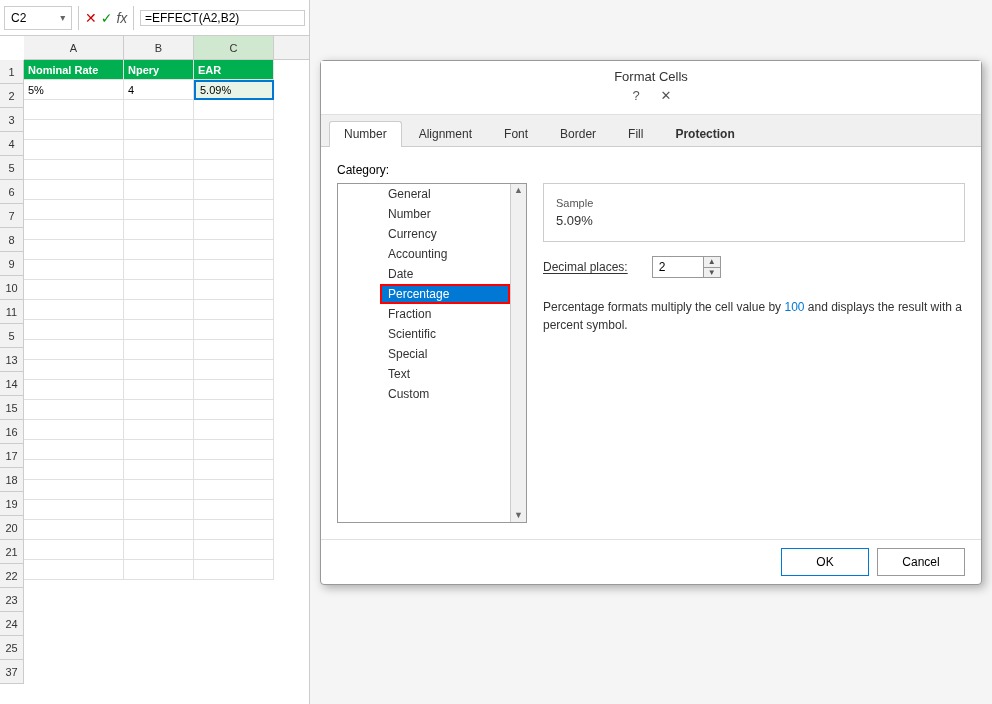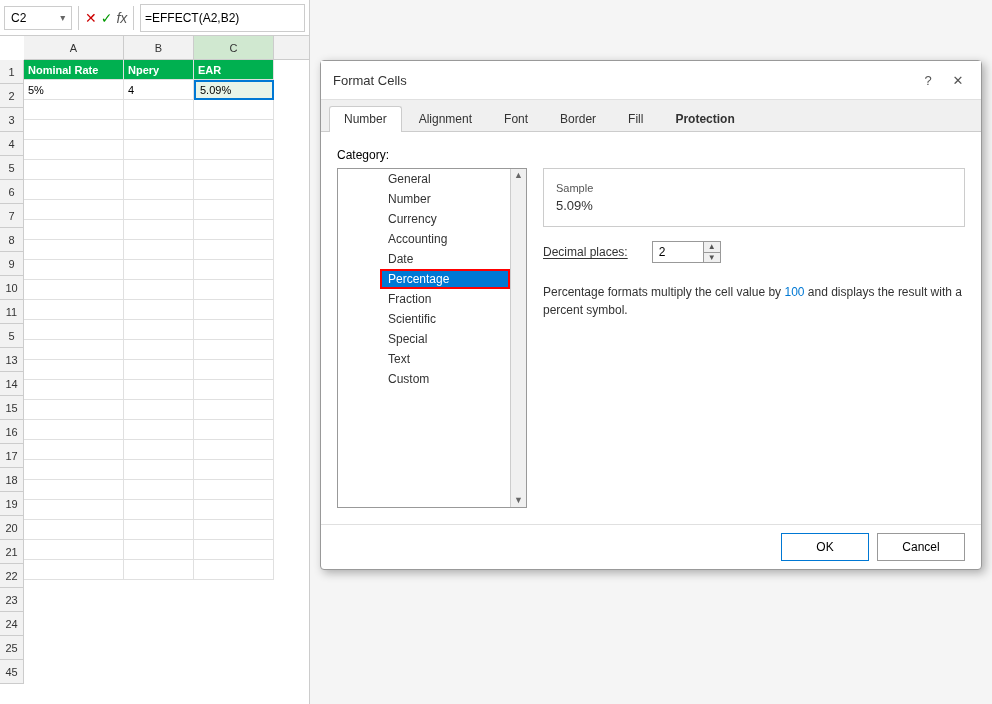--- a/index.html
+++ b/index.html
@@ -37,21 +37,21 @@
       display: flex; align-items: center; justify-content: space-between;
     }
     .cell-ref-text { font-size: 12px; }
     .formula-bar-sep { width: 1px; background: #ccc; height: 24px; margin: 0 2px; }
     .formula-bar-icons { display: flex; gap: 4px; align-items: center; color: #555; font-size: 14px; }
     .formula-bar-input {
       flex: 1;
       border: 1px solid #ccc;
       padding: 2px 4px;
       font-size: 12px;
-      height: 28px;
+      height: 16px;
     }
 
     
     .grid-container {
       position: absolute;
       top: 36px;
       left: 0; right: 0; bottom: 0;
       overflow: hidden;
     }
 
@@ -122,20 +122,21 @@
       border-radius: 4px;
       padding: 0;
     }
     .dialog-title-bar {
       display: flex;
       align-items: center;
       justify-content: space-between;
       padding: 8px 12px;
       background: white;
       border-bottom: 1px solid #e0e0e0;
+      flex-direction: column;
     }
     .dialog-title { font-size: 13px; color: #333; }
     .dialog-controls { display: flex; gap: 8px; align-items: center; }
     .dialog-btn-help, .dialog-btn-close {
       width: 22px; height: 22px;
       display: flex; align-items: center; justify-content: center;
       border: none; background: none; cursor: pointer;
       font-size: 13px; color: #555;
     }
 
@@ -346,21 +347,21 @@
         <div class="row-header">16</div>
         <div class="row-header">17</div>
         <div class="row-header">18</div>
         <div class="row-header">19</div>
         <div class="row-header">20</div>
         <div class="row-header">21</div>
         <div class="row-header">22</div>
         <div class="row-header">23</div>
         <div class="row-header">24</div>
         <div class="row-header">25</div>
-        <div class="row-header">45</div>
+        <div class="row-header">37</div>
       </div>
       <div class="grid-cells">
 
         <div class="grid-row">
           <div class="grid-cell cell-green-bg" style="width:100px;">Nominal Rate</div>
           <div class="grid-cell cell-green-bg" style="width:70px;">Npery</div>
           <div class="grid-cell cell-green-bg" style="width:80px;">EAR</div>
         </div>
 
         <div class="grid-row">

